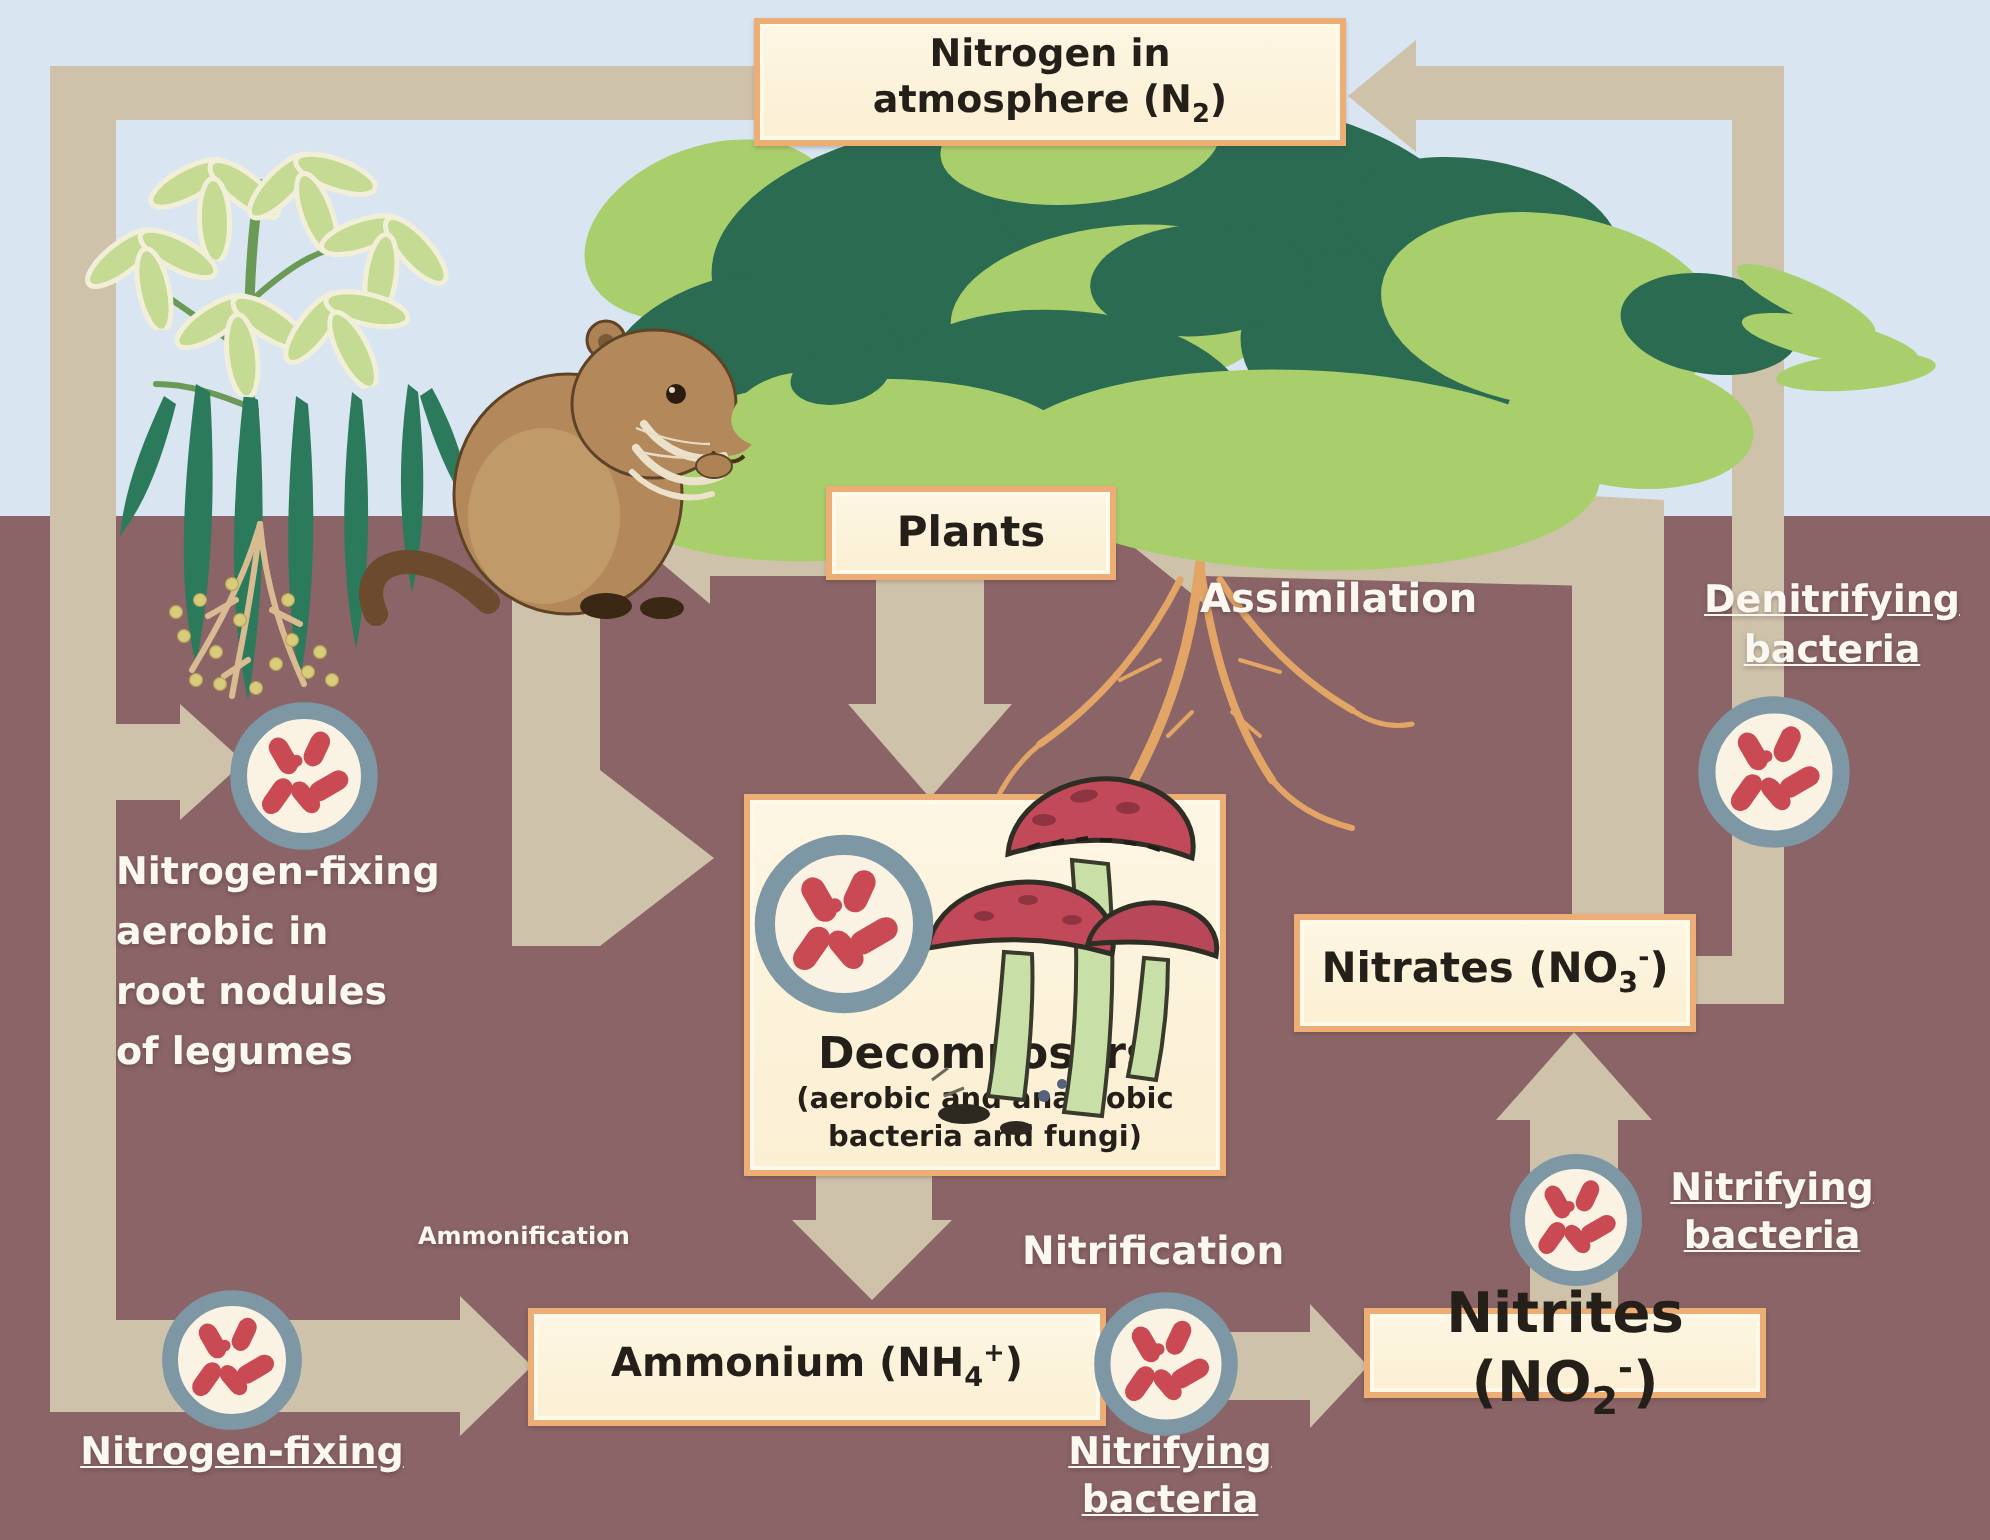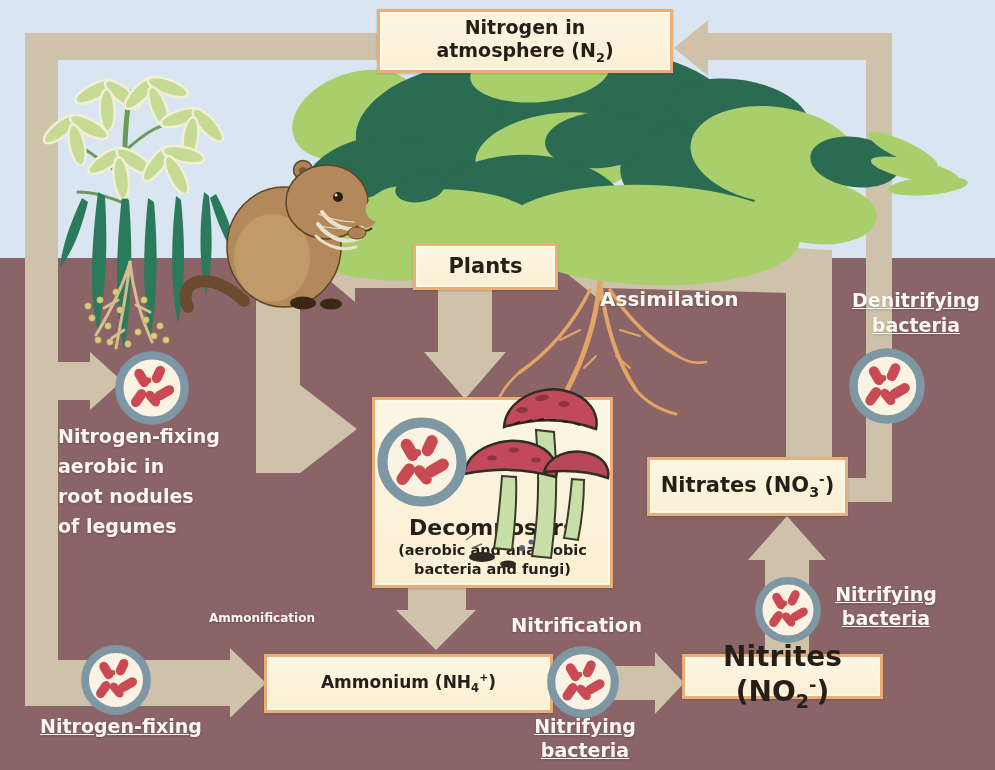--- a/index.html
+++ b/index.html
@@ -17,21 +17,21 @@
   sub{font-size:68%;}
   sup{font-size:64%;}
   .wlabel{position:absolute;color:#FBF8F2;font-weight:bold;
           text-shadow:0 1px 2px rgba(60,35,35,.35);white-space:nowrap;}
   .center{text-align:center;text-decoration:underline;}
   #atm-box{left:377px;top:9px;width:296px;height:64px;font-size:19px;}
   #plants-box{left:413px;top:243px;width:145px;height:47px;font-size:21px;}
   #decomp-box{left:372px;top:397px;width:241px;height:191px;justify-content:flex-end;padding-bottom:6px;}
   #decomp-box .t{font-size:22px;line-height:26px;}
   #decomp-box .s{font-size:14.5px;line-height:19px;font-weight:bold;}
-  #ammonium-box{left:264px;top:654px;width:289px;height:59px;font-size:17px;}
+  #ammonium-box{left:264px;top:654px;width:289px;height:59px;font-size:20px;}
   #nitrites-box{left:682px;top:654px;width:201px;height:45px;font-size:28px;}
   #nitrates-box{left:647px;top:457px;width:201px;height:59px;font-size:21px;}
   .bicon{position:absolute;}
 </style>
 </head>
 <body>
 
 <div id="stage">
   <div class="sky"></div>
   <div class="soil"></div>

